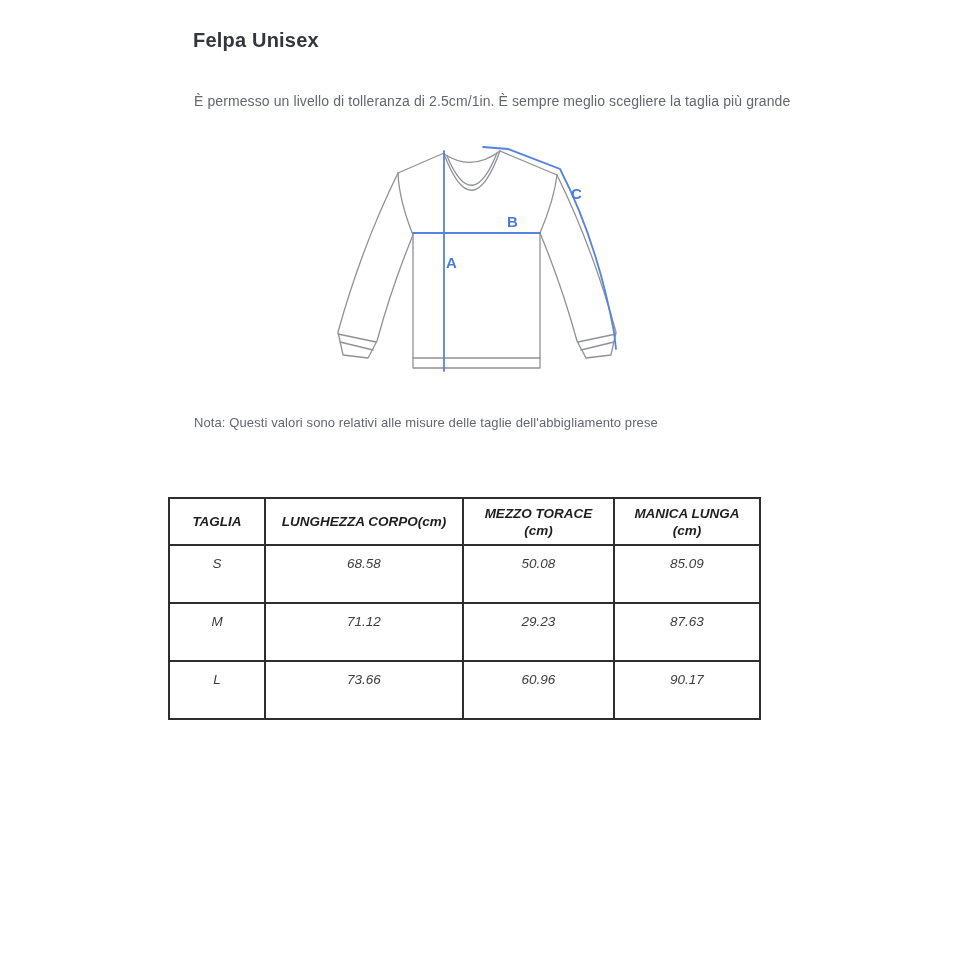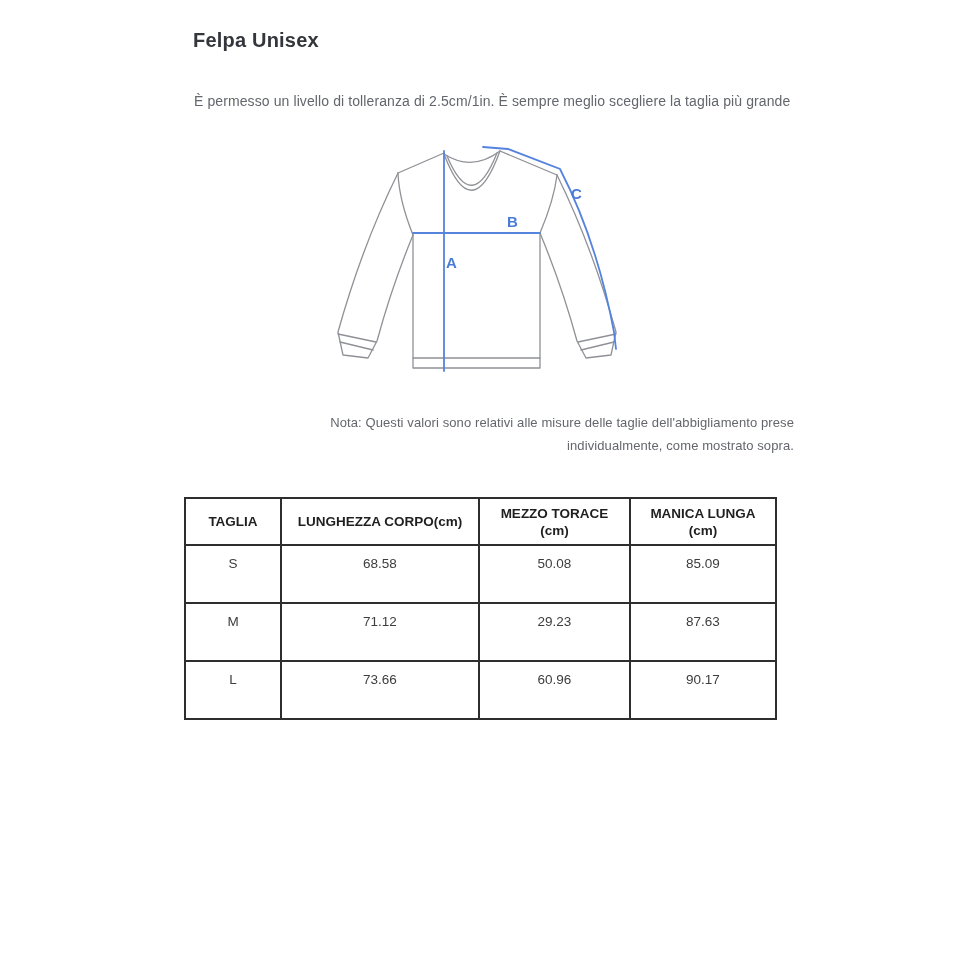--- a/index.html
+++ b/index.html
@@ -44,28 +44,28 @@
   }
   .note-text {
     position: absolute;
     left: 194px;
     top: 398px;
     width: 600px;
     font-size: 13px;
     line-height: 23px;
     color: #63666c;
     letter-spacing: 0.1px;
-    text-align: right;
   }
   table.size-table {
     position: absolute;
-    left: 184px;
+    left: 168px;
     top: 497px;
     border-collapse: collapse;
     table-layout: fixed;
+    font-style: italic;
   }
   .size-table th, .size-table td {
     border: 2px solid #2e2e2e;
     text-align: center;
     padding: 0;
   }
   .size-table th {
     height: 45px;
     font-size: 13.5px;
     font-weight: 700;
@@ -134,21 +134,20 @@
       </g>
 
       <text class="measure-label" x="116" y="130">A</text>
       <text class="measure-label" x="177" y="89">B</text>
       <text class="measure-label" x="241" y="61">C</text>
     </svg>
   </div>
 
   <p class="note-text">
     <span>Nota: Questi valori sono relativi alle misure delle taglie dell'abbigliamento prese</span>
-    <span>individualmente, come mostrato sopra.</span>
   </p>
 
   <table class="size-table">
     <colgroup>
       <col style="width:96px">
       <col style="width:198px">
       <col style="width:151px">
       <col style="width:146px">
     </colgroup>
     <thead>

